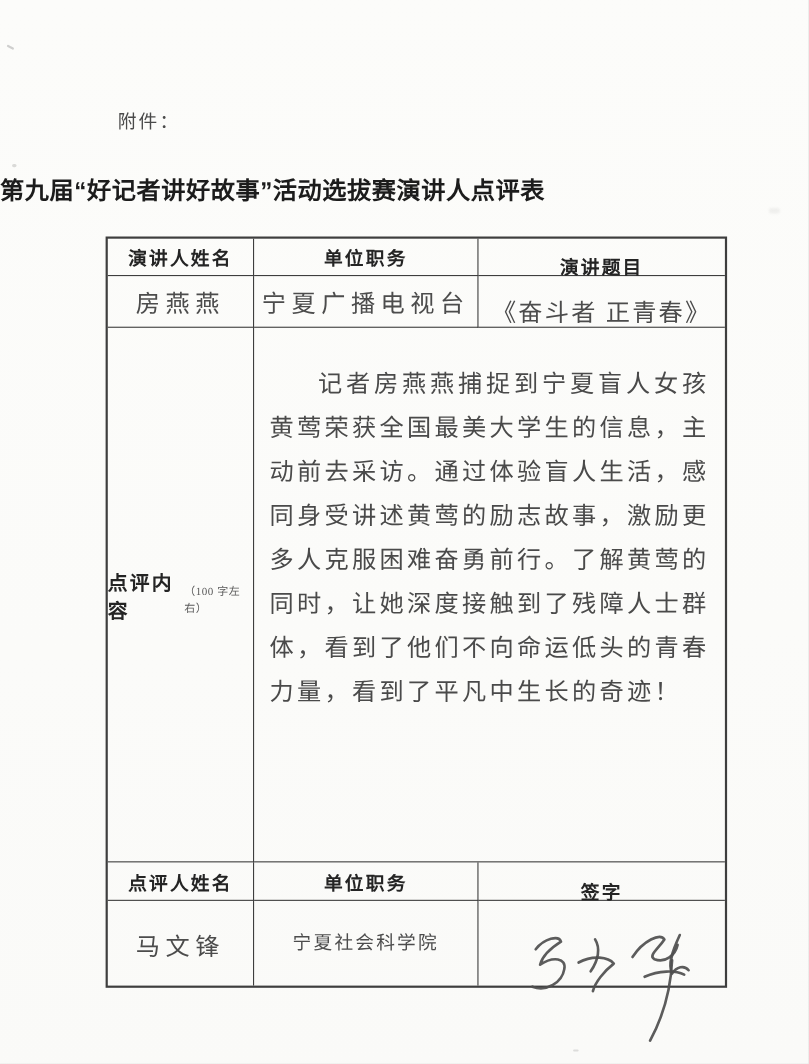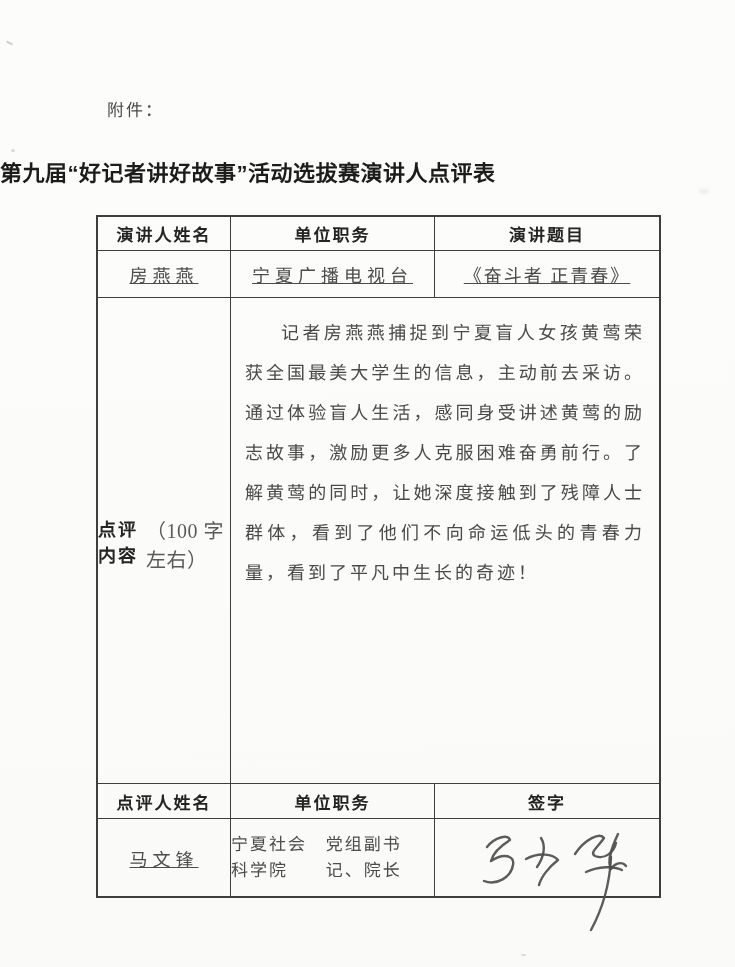--- a/index.html
+++ b/index.html
@@ -61,66 +61,65 @@
   }
   .cell {
     display: flex;
     align-items: center;
     justify-content: center;
     border-right: 1.5px solid #3e3e3e;
     border-bottom: 1.5px solid #3e3e3e;
     overflow: visible;
     box-sizing: border-box;
   }
-  .cell.no-r { border-right: none; }
+  .cell.no-r { border-right: none; margin-top: 16px; }
   .cell.no-b { border-bottom: none; }
   .g1 { grid-column: 1; } .g2 { grid-column: 2; } .g3 { grid-column: 3; }
   .r1 { grid-row: 1; } .r2 { grid-row: 2; } .r3 { grid-row: 3; }
   .r4 { grid-row: 4; } .r5 { grid-row: 5; }
   .gspan { grid-column: 2 / 4; }
 
   .head {
     font-family: "Liberation Sans", "DejaVu Sans", sans-serif;
     font-weight: bold;
     font-size: 17px;
     letter-spacing: 2px;
     color: #242424;
   }
   .val {
-    font-size: 18px;
+    font-size: 22px;
     letter-spacing: 5px;
     color: #4c4c4c;
-    text-decoration: underline;
   }
   .val.topic { letter-spacing: 2px; }
 
   .comment-label-cell { flex-direction: row; justify-content: center; }
   .clabel {
     font-family: "Liberation Sans", "DejaVu Sans", sans-serif;
     font-weight: bold;
     font-size: 18px;
     letter-spacing: 2px;
     color: #242424;
   }
   .cnote {
     margin-top: 7px;
-    font-size: 20px;
+    font-size: 10px;
     letter-spacing: 0.5px;
     color: #5a5a5a;
   }
 
   .comment-cell {
     display: block;
     padding: 15px 14px 0 14px;
     text-align: justify;
   }
   .comment-cell p {
     margin: 0;
     text-indent: 2em;
-    font-size: 18px;
+    font-size: 22px;
     line-height: 40px;
     letter-spacing: 3px;
     color: #4a4a4a;
   }
 
   .unit-two-line {
     justify-content: center;
     font-size: 17px;
     letter-spacing: 2px;
     line-height: 26px;
@@ -170,21 +169,20 @@
       <p>记者房燕燕捕捉到宁夏盲人女孩黄莺荣获全国最美大学生的信息，主动前去采访。通过体验盲人生活，感同身受讲述黄莺的励志故事，激励更多人克服困难奋勇前行。了解黄莺的同时，让她深度接触到了残障人士群体，看到了他们不向命运低头的青春力量，看到了平凡中生长的奇迹！</p>
     </div>
 
     <div class="cell head r4 g1">点评人姓名</div>
     <div class="cell head r4 g2">单位职务</div>
     <div class="cell head r4 g3 no-r">签字</div>
 
     <div class="cell val r5 g1 no-b">马文锋</div>
     <div class="cell unit-two-line r5 g2 no-b">
       <span>宁夏社会科学院</span>
-      <span>党组副书记、院长</span>
     </div>
     <div class="cell sig-cell r5 g3 no-r no-b">
       <svg width="190" height="115" viewBox="0 0 190 115" role="img" aria-label="马文锋">
 
         <path class="sig-stroke" d="M34 24 C42 14 55 11 57 17 C49 22 40 30 38 38 C50 30 62 32 60 42 C58 54 44 63 31 58"></path>
 
         <path class="sig-stroke" d="M88 15 C93 23 91 34 84 44"></path>
         <path class="sig-stroke" d="M73 36 C86 29 100 31 105 37 C96 44 88 54 86 62"></path>
 
         <path class="sig-stroke" d="M122 31 C132 16 147 9 151 15 C145 24 136 30 142 33 C152 37 161 29 163 20"></path>

